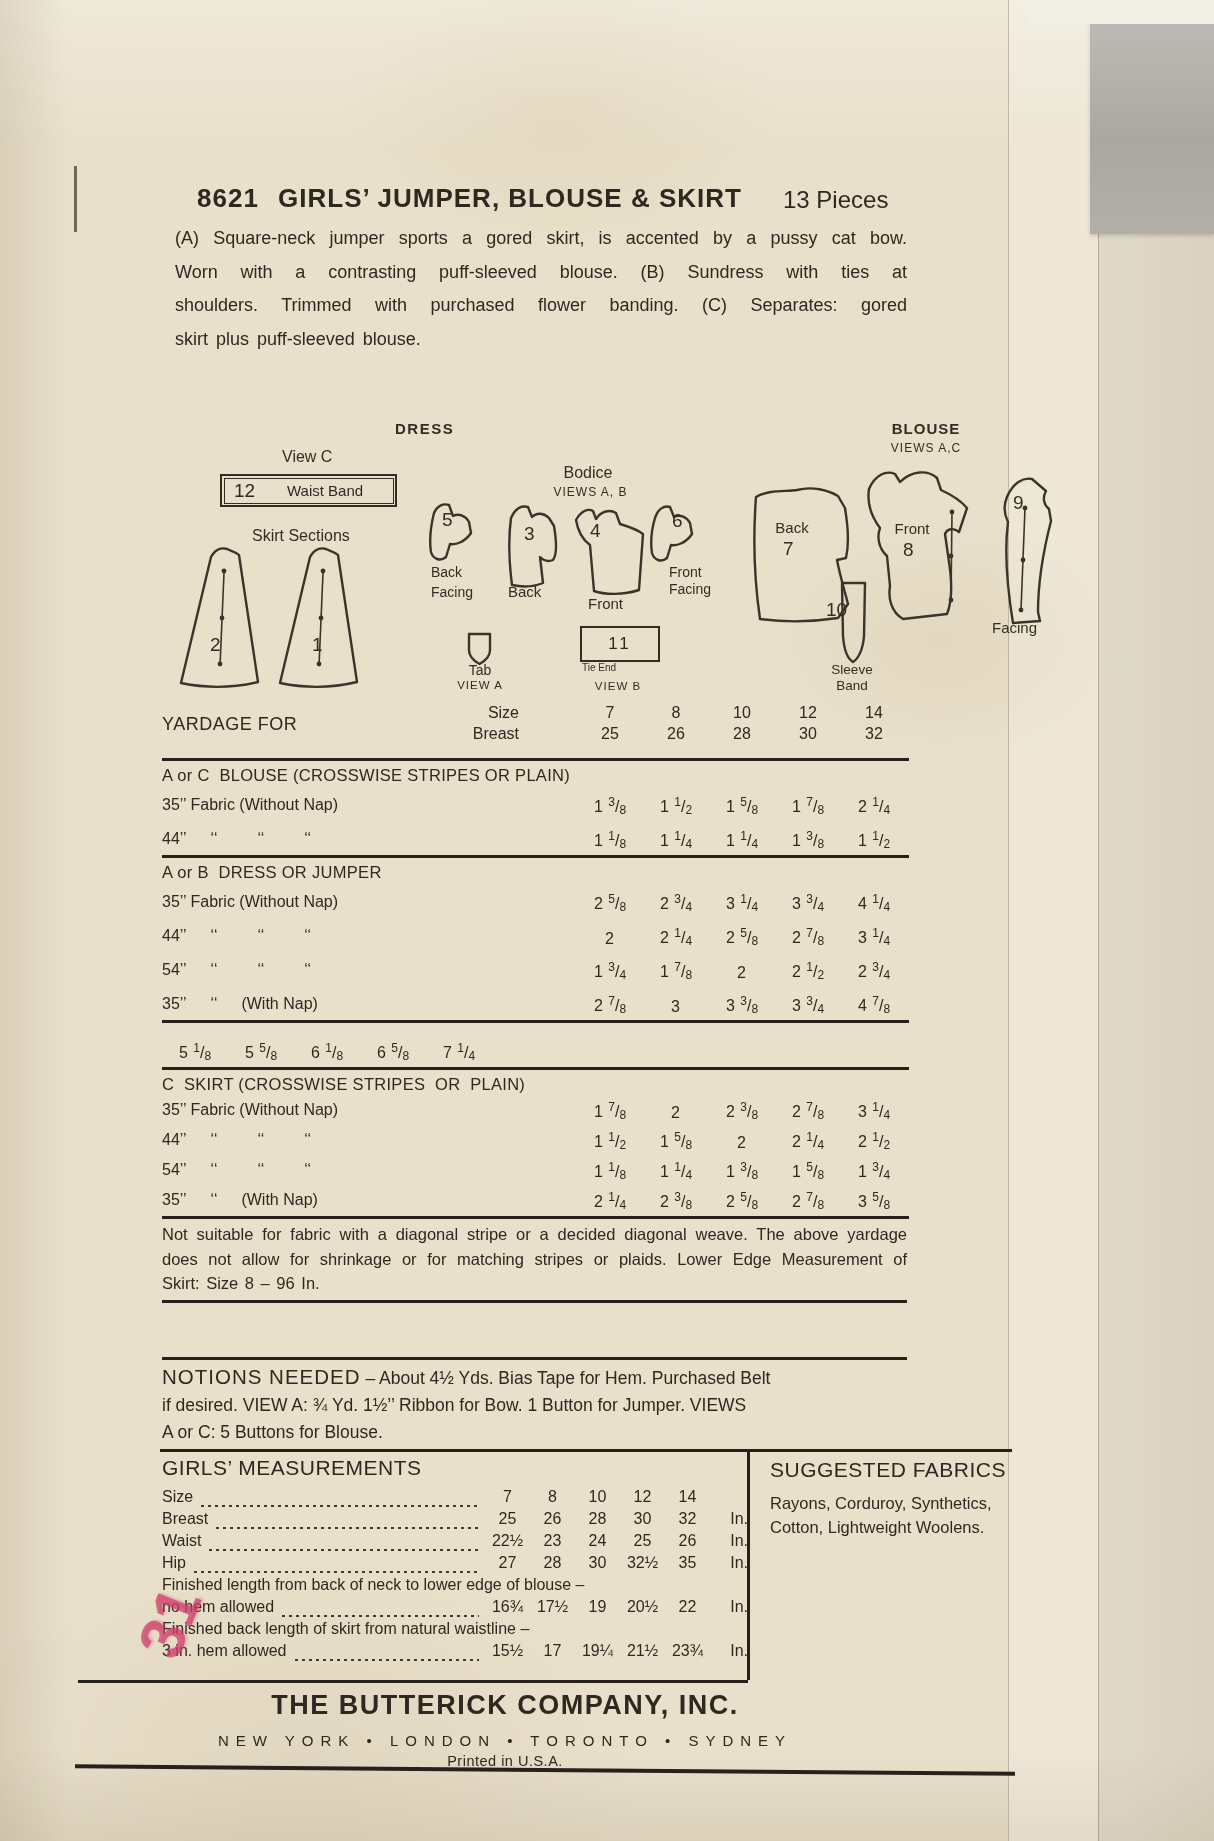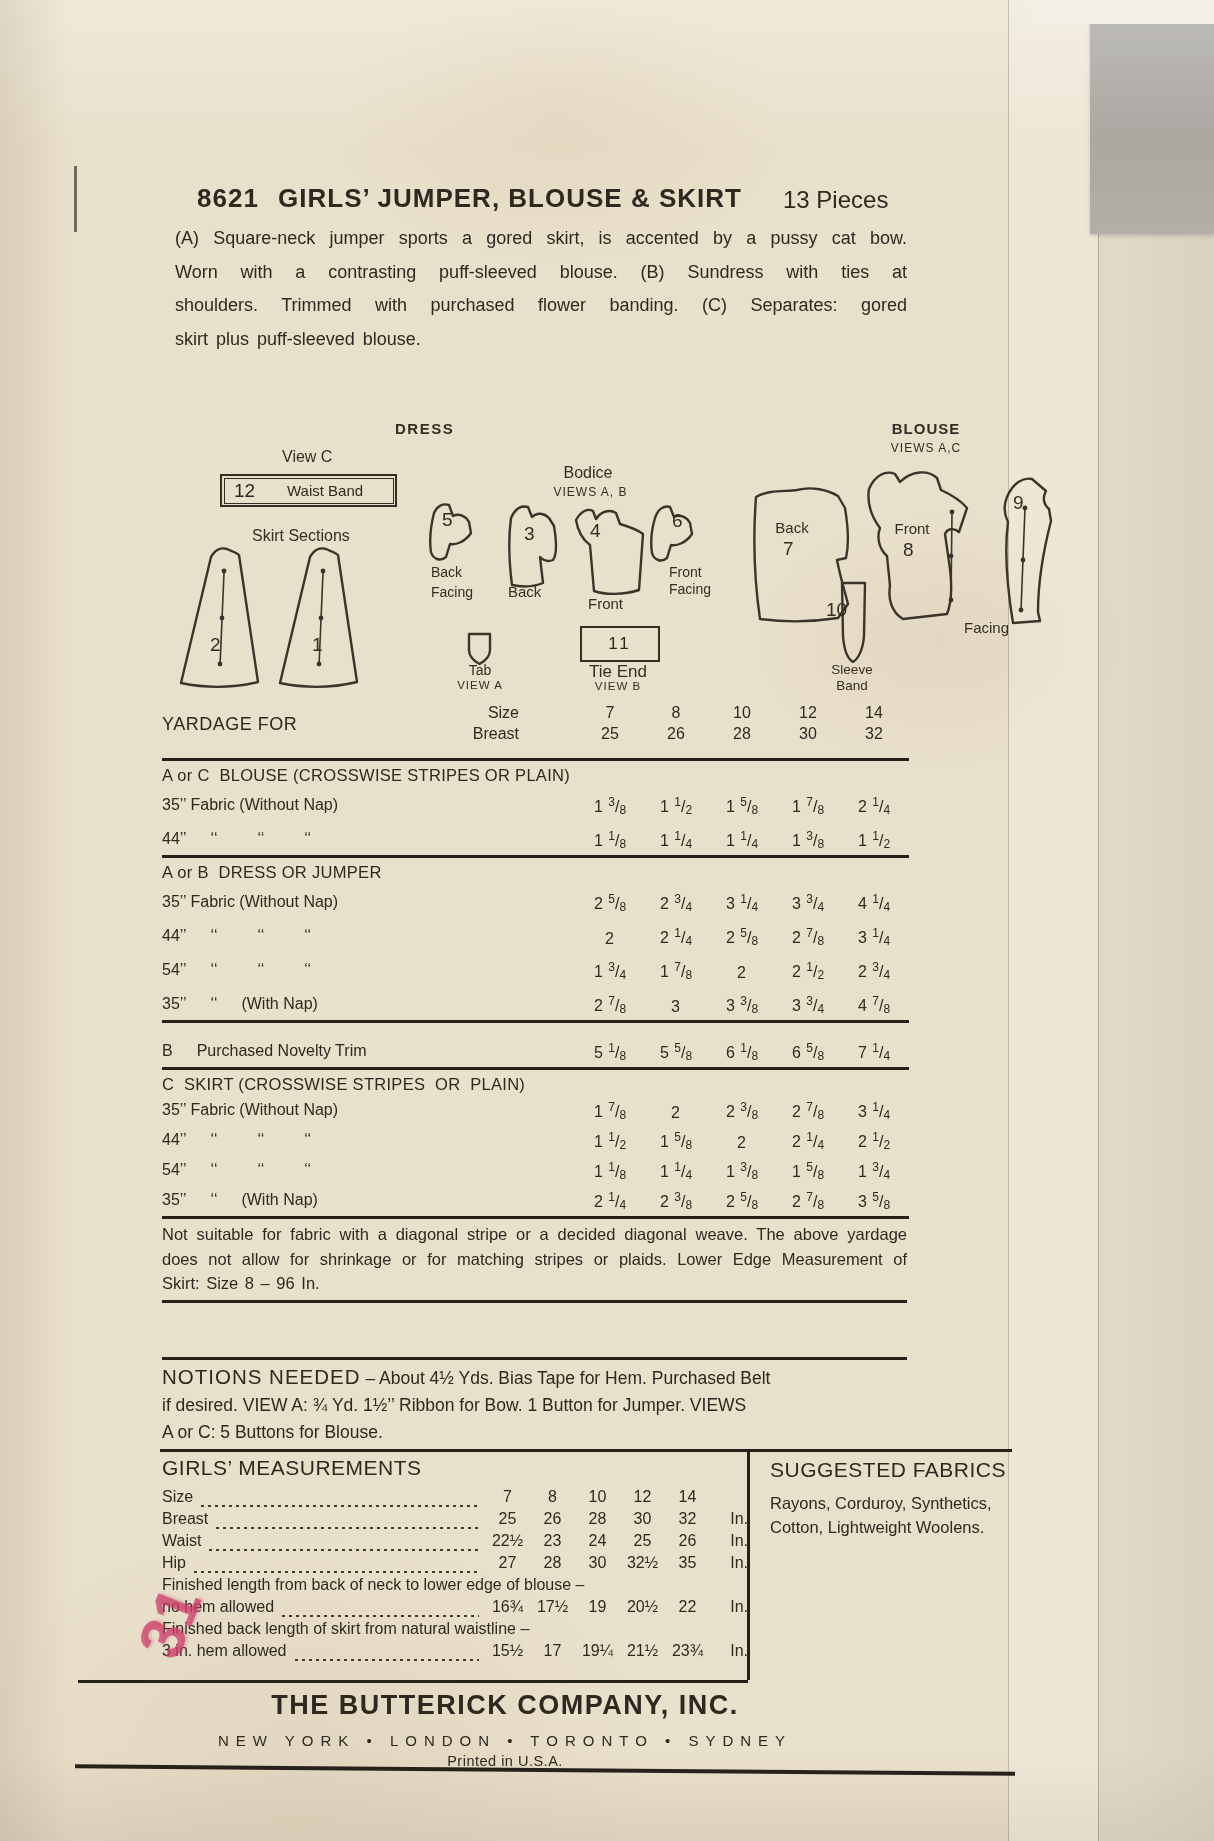--- a/index.html
+++ b/index.html
@@ -176,32 +176,32 @@
   <div class="dnum" style="left:672px;top:510px;">6</div>
   <div class="dlabel" style="left:669px;top:564px;width:58px;font-size:14px;line-height:17px;">Front Facing</div>
 
   <div class="dlabel" style="left:766px;top:519px;width:52px;text-align:center;">Back</div>
   <div class="dnum" style="left:783px;top:538px;">7</div>
 
   <div class="dlabel" style="left:884px;top:520px;width:56px;text-align:center;">Front</div>
   <div class="dnum" style="left:903px;top:539px;">8</div>
 
   <div class="dnum" style="left:1013px;top:492px;">9</div>
-  <div class="dlabel" style="left:964px;top:619px;width:64px;">Facing</div>
+  <div class="dlabel" style="left:992px;top:619px;width:64px;">Facing</div>
 
   <div class="dnum" style="left:826px;top:599px;">10</div>
   <div class="dlabel" style="left:824px;top:662px;width:56px;font-size:13.5px;line-height:16px;text-align:center;">Sleeve Band</div>
 
   <div class="dlabel" style="left:455px;top:662px;width:50px;text-align:center;font-size:14px;">Tab</div>
   <div class="dlabel" style="left:446px;top:679px;width:68px;text-align:center;font-size:11.5px;letter-spacing:1px;">VIEW A</div>
 
   <div class="abs box11">
       <span>11</span>
     </div>
-  <div class="dlabel" style="left:582px;top:662px;width:72px;text-align:center;font-size:17px;">Tie End</div>
+  <div class="dlabel" style="left:582px;top:662px;width:72px;text-align:left;font-size:10px;">Tie End</div>
   <div class="dlabel" style="left:582px;top:680px;width:72px;text-align:center;font-size:11.5px;letter-spacing:1px;">VIEW B</div>
 
   <div class="abs" id="ytable">
     <div class="yhead">
       <div class="ytitle">YARDAGE FOR</div>
       <div class="yhead-row">
         <span class="yhead-label">Size</span>
         <span style="display:flex;">
             <span class="ycell">7</span>
             <span class="ycell">8</span>
@@ -269,21 +269,20 @@
         <div class="yrow s1">
           <span class="ylabel">35’’  ‘‘  (With Nap)</span>
           <span class="ycell val"><span class="whole">2</span> <sup>7</sup>/<sub>8</sub></span>
           <span class="ycell val"><span class="whole">3</span></span>
           <span class="ycell val"><span class="whole">3</span> <sup>3</sup>/<sub>8</sub></span>
           <span class="ycell val"><span class="whole">3</span> <sup>3</sup>/<sub>4</sub></span>
           <span class="ycell val"><span class="whole">4</span> <sup>7</sup>/<sub>8</sub></span>
         </div>
         <div class="hrule"></div>
         <div class="yrow s2">
-          <span class="ylabel">B  Purchased Novelty Trim</span>
           <span class="ycell val"><span class="whole">5</span> <sup>1</sup>/<sub>8</sub></span>
           <span class="ycell val"><span class="whole">5</span> <sup>5</sup>/<sub>8</sub></span>
           <span class="ycell val"><span class="whole">6</span> <sup>1</sup>/<sub>8</sub></span>
           <span class="ycell val"><span class="whole">6</span> <sup>5</sup>/<sub>8</sub></span>
           <span class="ycell val"><span class="whole">7</span> <sup>1</sup>/<sub>4</sub></span>
         </div>
         <div class="hrule"></div>
         <div class="sec-h">C  SKIRT (CROSSWISE STRIPES  OR  PLAIN)</div>
         <div class="yrow s3">
           <span class="ylabel">35’’ Fabric (Without Nap)</span>

